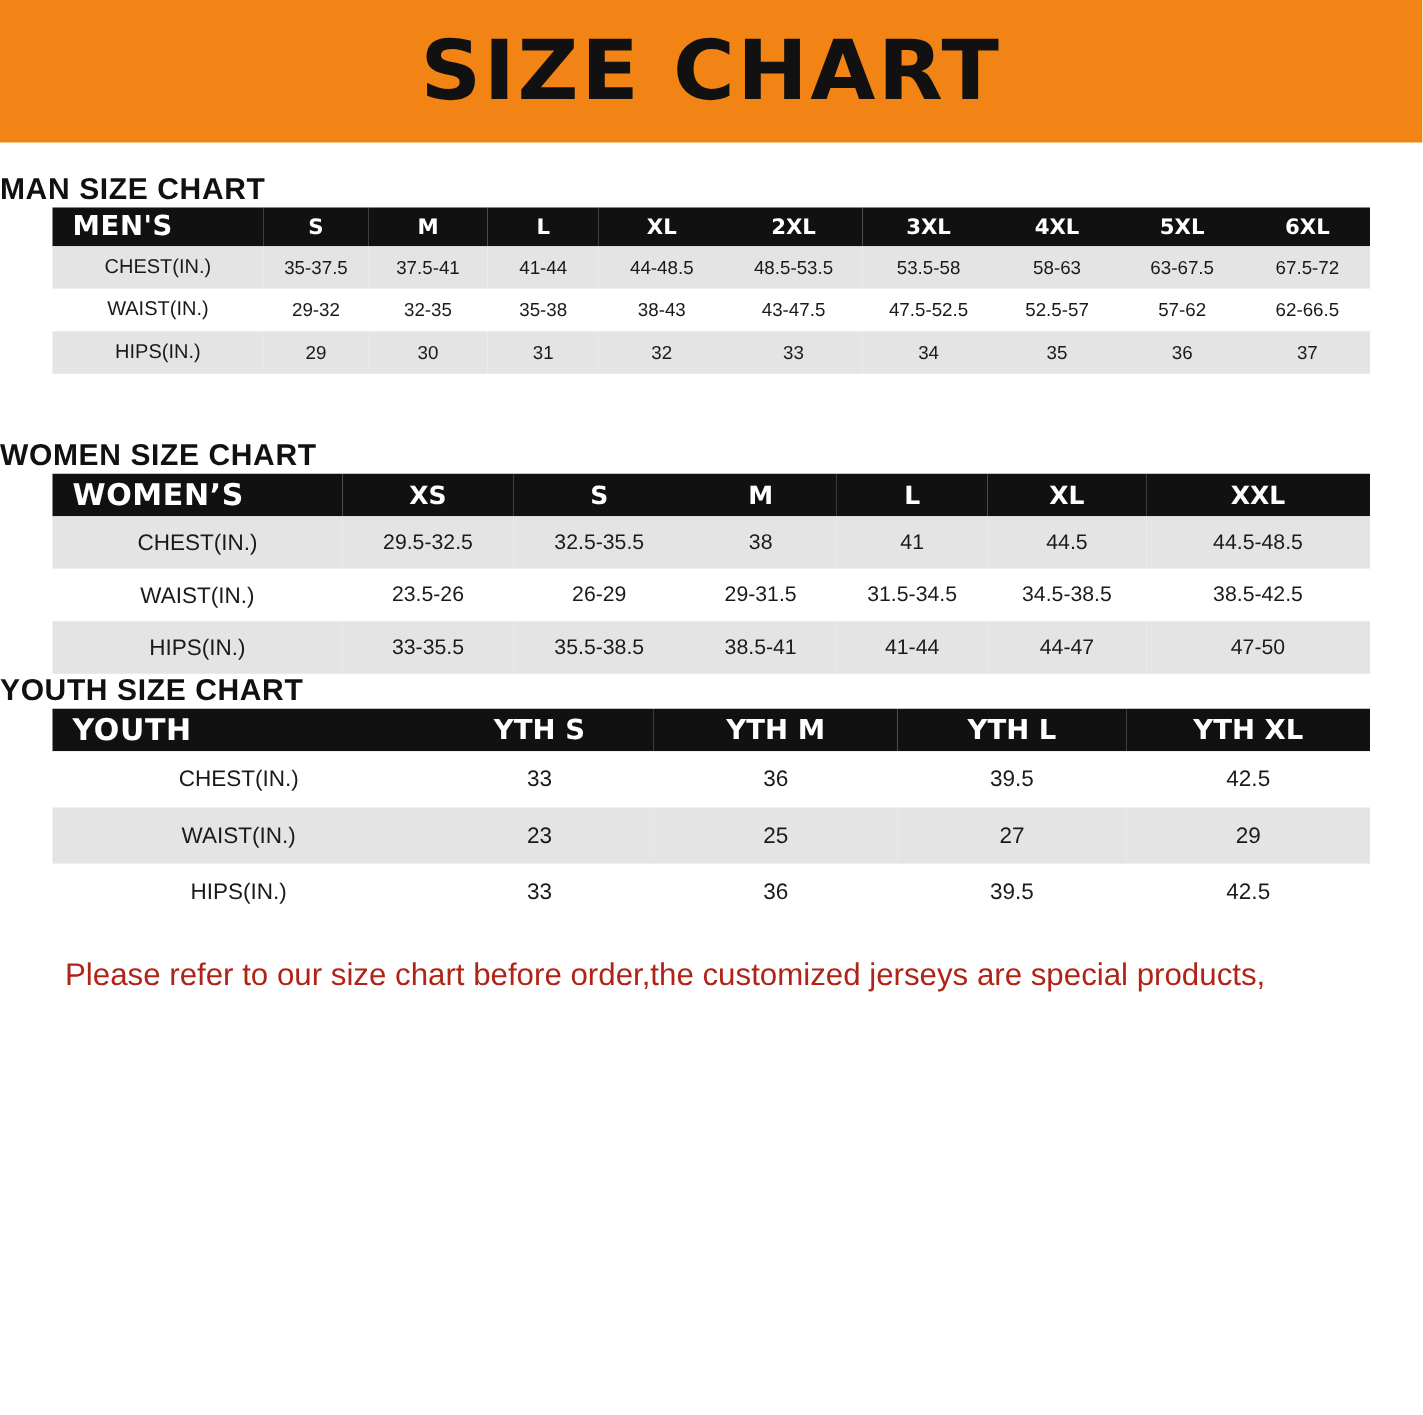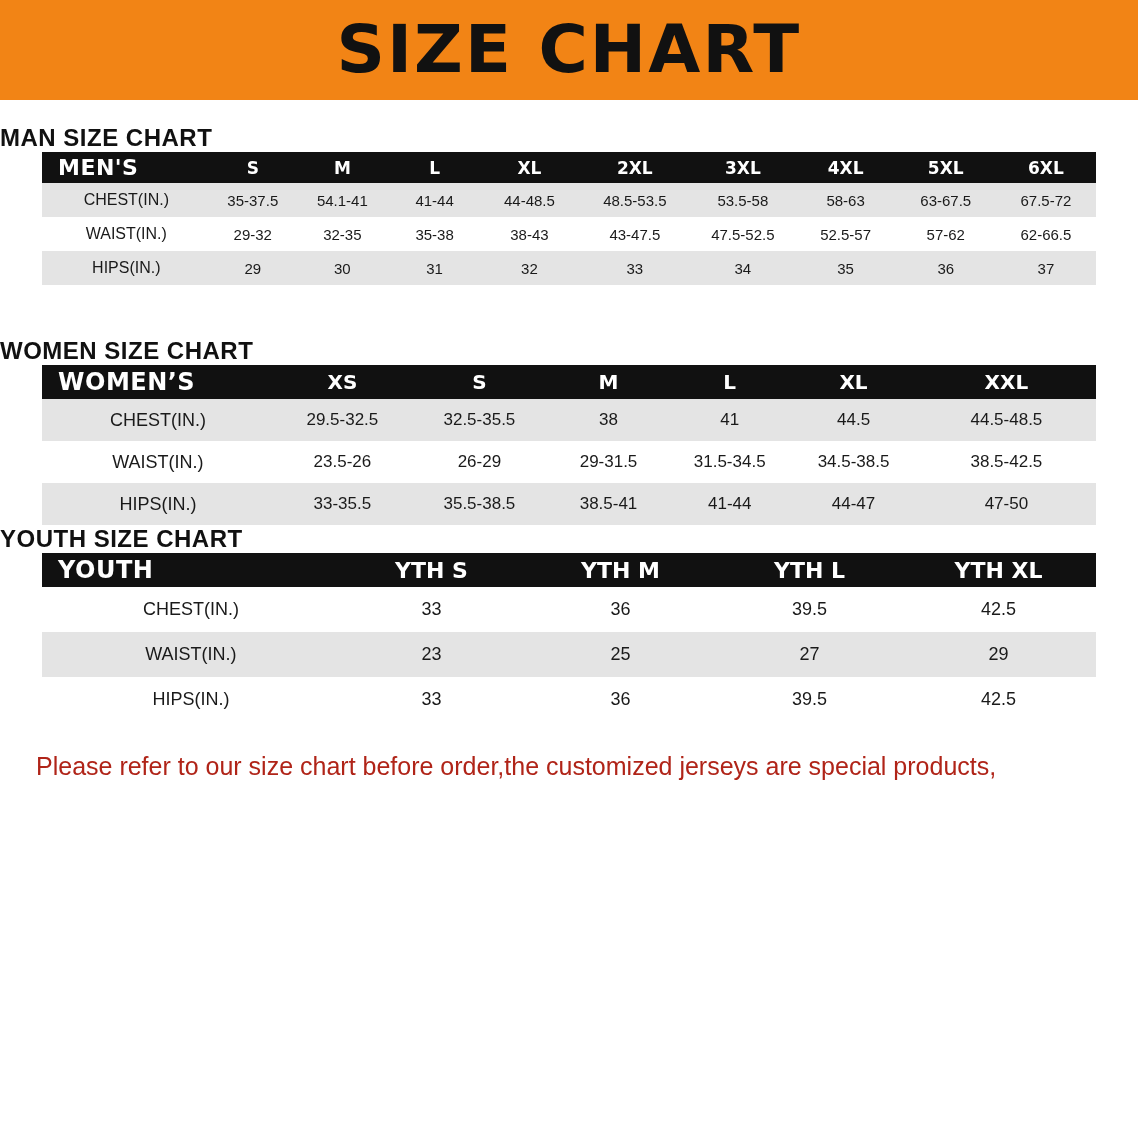--- a/index.html
+++ b/index.html
@@ -10,21 +10,21 @@
     width: 1138px;
     height: 1132px;
     background: #ffffff;
     font-family: "Liberation Sans", sans-serif;
     color: #111111;
     overflow: hidden;
   }
 
   
   .banner {
-    height: 100px;
+    height: 114px;
     background: #F28415;
     display: flex;
     align-items: center;
     justify-content: center;
     position: relative;
   }
   .banner-title {
     font-family: "DejaVu Sans", sans-serif;
     font-weight: bold;
     font-size: 66px;
@@ -98,21 +98,21 @@
   
   #youth-table thead th { font-size: 22px; }
   #youth-table thead th.lead { font-size: 24px; letter-spacing: 0.5px; }
   #youth-table tbody td { font-size: 18px; }
   #youth-table tbody td.lead { font-size: 18px; }
   #youth-table tbody tr { height: 45px; }
 
   
   .note {
     margin-top: 26px;
-    padding: 0 36px;
+    padding: 0 52px;
     color: #B02418;
     font-family: "Liberation Sans", sans-serif;
     font-size: 25px;
     line-height: 1.45;
     text-align: left;
   }
   .note span { display: block; }
 </style>
 </head>
 <body>
@@ -148,21 +148,21 @@
         <th>3XL</th>
         <th>4XL</th>
         <th>5XL</th>
         <th>6XL</th>
       </tr>
     </thead>
     <tbody>
       <tr class="row-shade">
         <td class="lead">CHEST(IN.)</td>
         <td>35-37.5</td>
-        <td>54.1-41</td>
+        <td>37.5-41</td>
         <td>41-44</td>
         <td>44-48.5</td>
         <td>48.5-53.5</td>
         <td>53.5-58</td>
         <td>58-63</td>
         <td>63-67.5</td>
         <td>67.5-72</td>
       </tr>
       <tr class="row-plain">
         <td class="lead">WAIST(IN.)</td>

